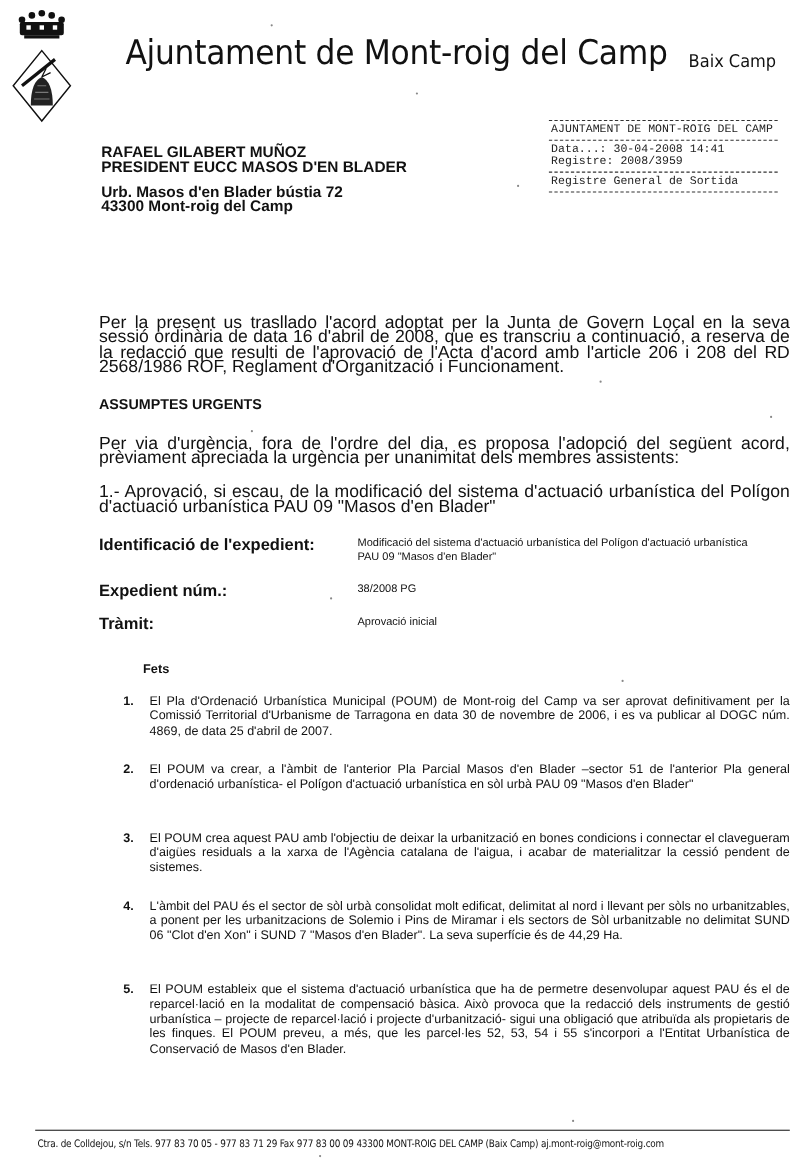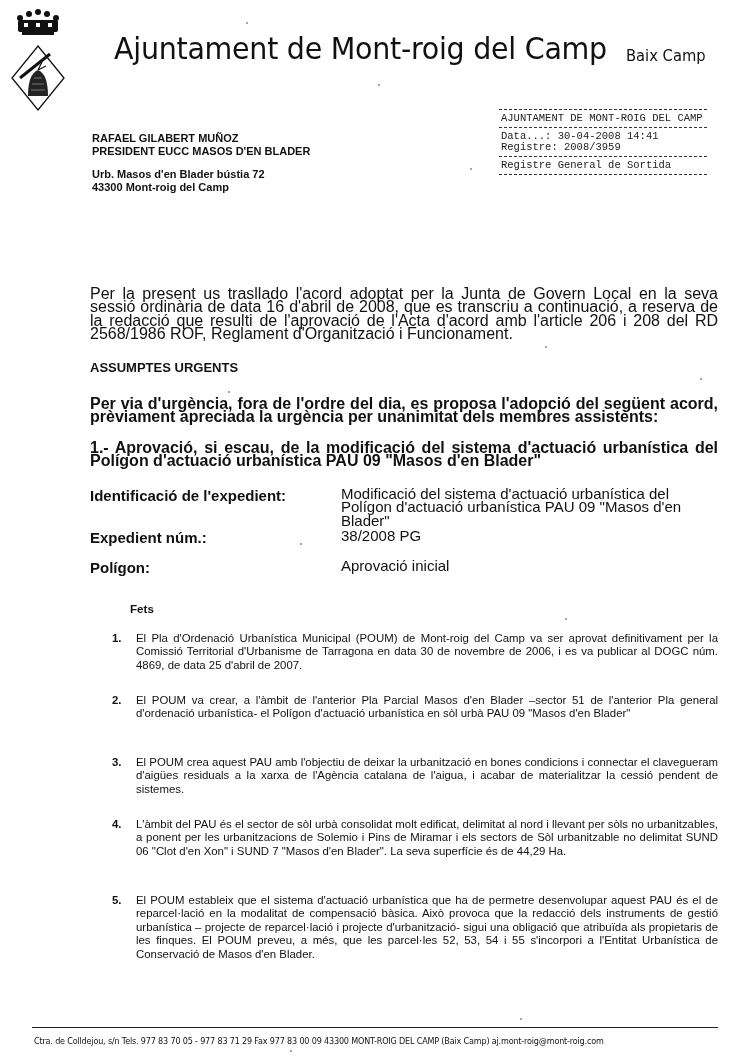--- a/index.html
+++ b/index.html
@@ -21,31 +21,31 @@
     font-family: "DejaVu Sans", sans-serif; transform: scaleX(0.92); transform-origin: left top;
   }
   
   #stamp {
     left: 499px; top: 106px; width: 208px;
     font-family: "Liberation Mono", monospace; font-size: 10.5px; line-height: 11px; color: #222;
   }
   #stamp .dash { border-top: 1px dashed #333; height: 0; margin: 3px 0; }
   #stamp .row { white-space: nowrap; padding-left: 2px; }
   
-  #recipient { left: 92px; top: 132px; font-size: 11px; font-weight: bold; line-height: 13px; }
+  #recipient { left: 92px; top: 132px; font-size: 14px; font-weight: bold; line-height: 13px; }
   #recipient .gap { height: 10px; }
   
   .para { left: 90px; width: 628px; font-size: 16px; line-height: 13.4px; text-align: justify; }
-  .para-b { font-weight: bold; }
+  .para-b { font-weight: normal; }
   #intro { top: 287px; }
   #section-heading { left: 90px; top: 360px; font-size: 13px; font-weight: bold; }
   #urgency { top: 397px; }
   #item1 { top: 441px; }
   .meta-label { left: 90px; font-size: 15px; font-weight: bold; }
-  .meta-value { left: 341px; width: 370px; font-size: 15px; line-height: 13.4px; }
+  .meta-value { left: 325px; width: 370px; font-size: 10px; line-height: 13.4px; }
   #fets-heading { left: 90px; top: 602px; font-size: 11.6px; font-weight: bold; padding-left: 40px; }
   .fact { left: 112px; width: 606px; font-size: 11.4px; line-height: 13.4px; }
   .fact .num { position: absolute; left: 0; top: 0; width: 20px; font-weight: bold; }
   .fact .txt { margin-left: 24px; text-align: justify; }
   
   #footer-rule { left: 32px; top: 1027px; width: 686px; height: 0; border-top: 1.5px solid #222; }
   #footer-text {
     left: 34px; top: 1035px; font-size: 9.4px; white-space: nowrap; font-family: "DejaVu Sans", sans-serif;
     transform: scaleX(0.86); transform-origin: left top; letter-spacing: -0.2px;
   }
@@ -107,21 +107,21 @@
 
 <div id="intro" class="abs para">Per la present us traslladо l'acord adoptat per la Junta de Govern Local en la seva sessió ordinària de data 16 d'abril de 2008, que es transcriu a continuació, a reserva de la redacció que resulti de l'aprovació de l'Acta d'acord amb l'article 206 i 208 del RD 2568/1986 ROF, Reglament d'Organització i Funcionament.</div>
 <div id="section-heading" class="abs">ASSUMPTES URGENTS</div>
 <div id="urgency" class="abs para para-b">Per via d'urgència, fora de l'ordre del dia, es proposa l'adopció del següent acord, prèviament apreciada la urgència per unanimitat dels membres assistents:</div>
 <div id="item1" class="abs para para-b">1.- Aprovació, si escau, de la modificació del sistema d'actuació urbanística del Polígon d'actuació urbanística PAU 09 "Masos d'en Blader"</div>
 
 <div class="abs meta-label" style="top:487px">Identificació de l'expedient:</div>
 <div class="abs meta-value" style="top:487px">Modificació del sistema d'actuació urbanística del Polígon d'actuació urbanística PAU 09 "Masos d'en Blader"</div>
 <div class="abs meta-label" style="top:529px">Expedient núm.:</div>
 <div class="abs meta-value" style="top:529px">38/2008 PG</div>
-<div class="abs meta-label" style="top:559px">Polígon:</div>
+<div class="abs meta-label" style="top:559px">Tràmit:</div>
 <div class="abs meta-value" style="top:559px">Aprovació inicial</div>
 
 <div id="fets-heading" class="abs">Fets</div>
 
 <div class="abs fact" style="top:632px">
   <span class="num">1.</span>
   <div class="txt">El Pla d'Ordenació Urbanística Municipal (POUM) de Mont-roig del Camp va ser aprovat definitivament per la Comissió Territorial d'Urbanisme de Tarragona en data 30 de novembre de 2006, i es va publicar al DOGC núm. 4869, de data 25 d'abril de 2007.</div>
 </div>
 <div class="abs fact" style="top:694px">
   <span class="num">2.</span>

